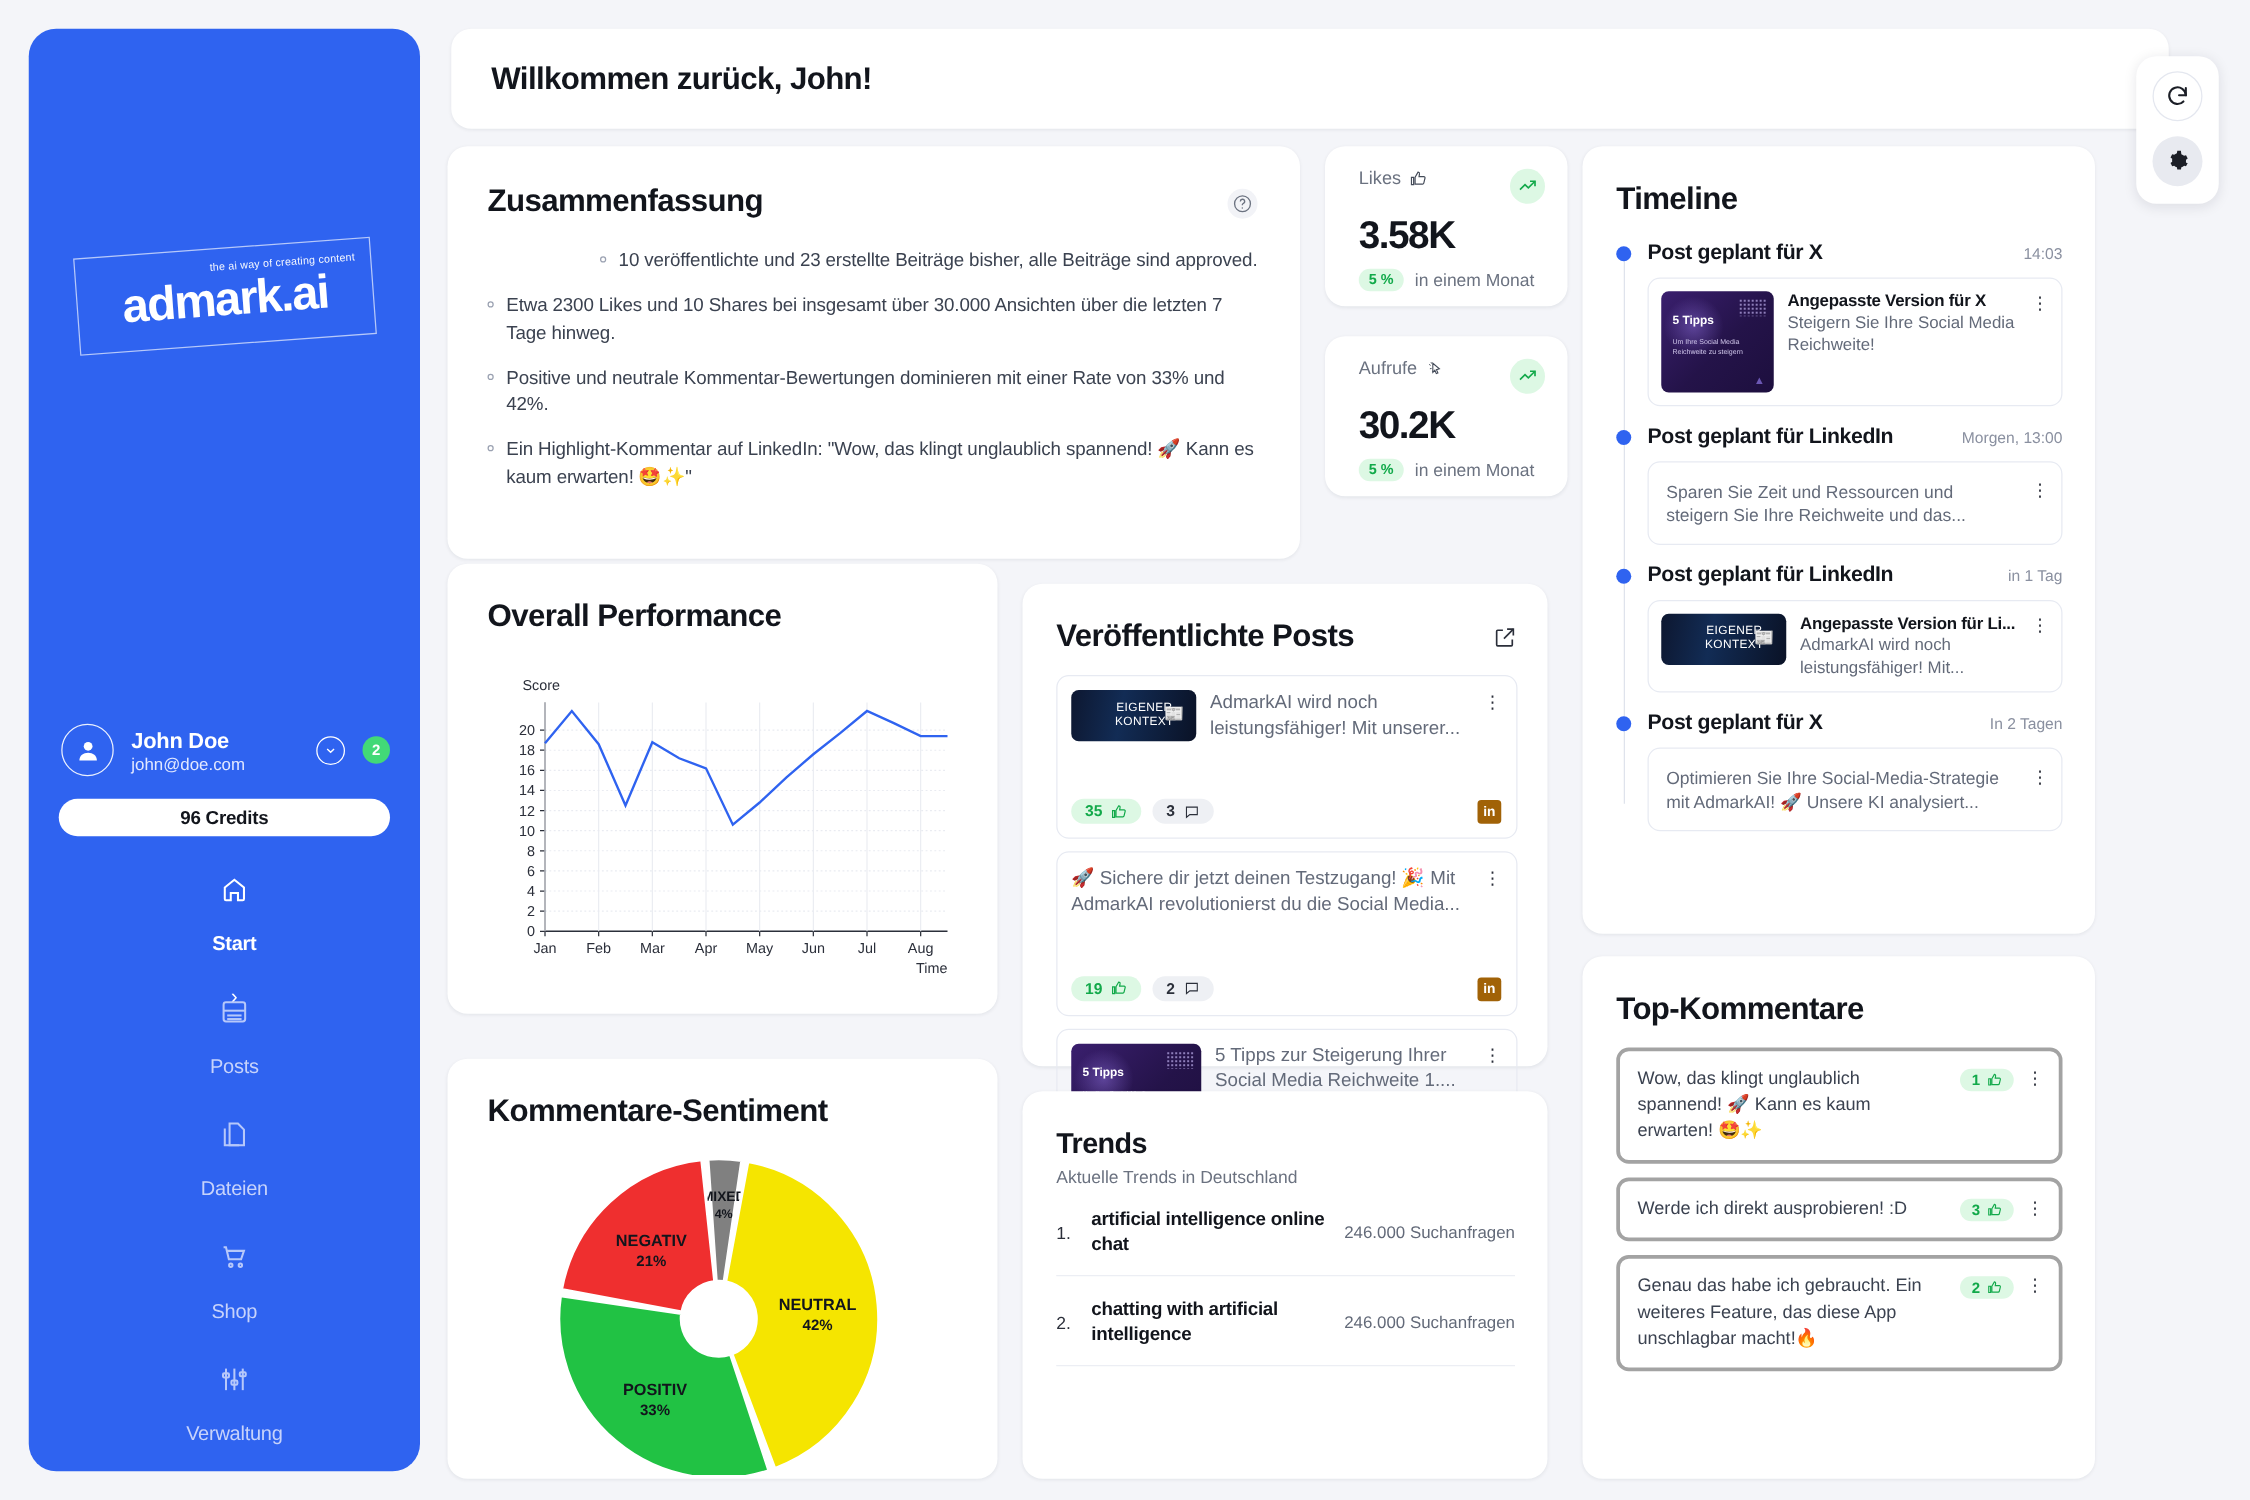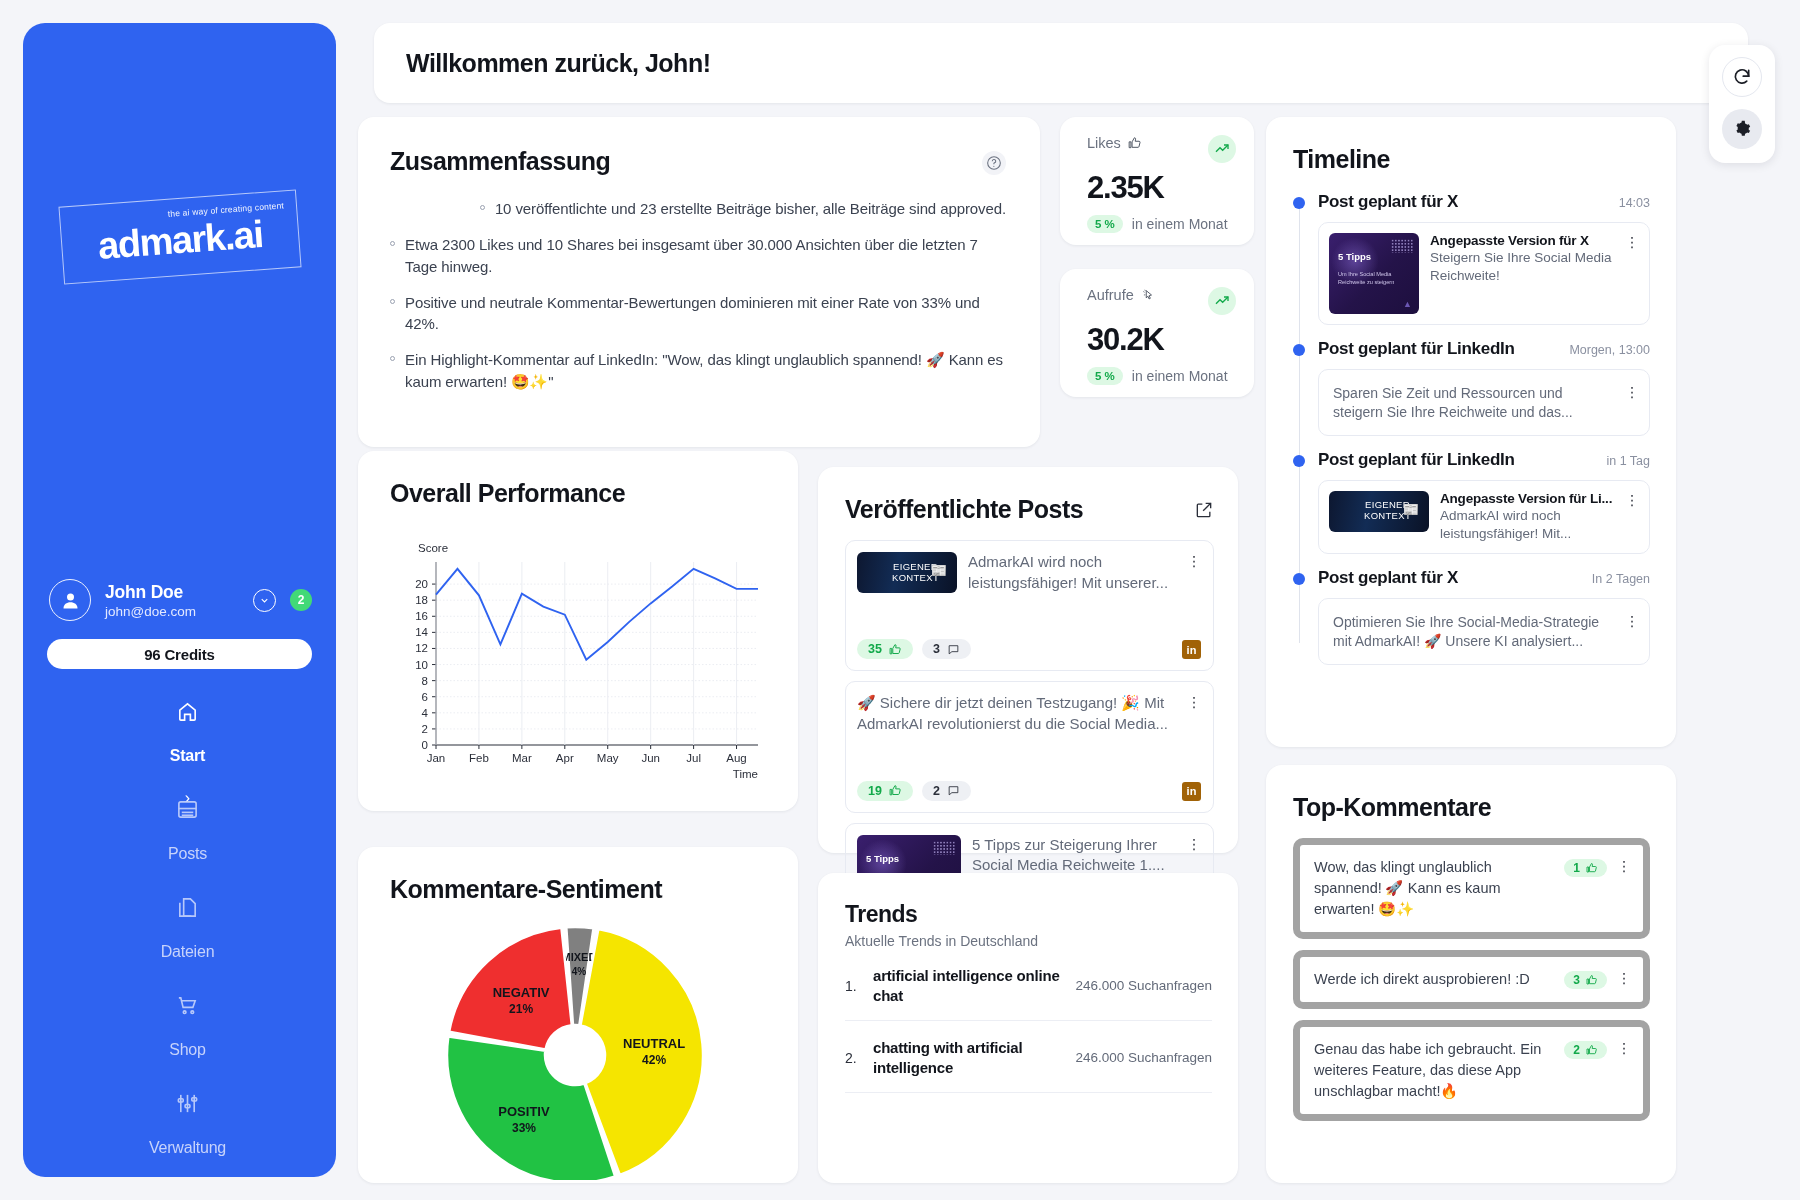--- a/index.html
+++ b/index.html
@@ -99,21 +99,21 @@
   .main {
     position: absolute; left: 358px; top: 23px;
     width: 1385px; height: 1160px;
   }
   .card {
     background: #fff;
     border-radius: 16px;
     box-shadow: 0 1px 3px rgba(20,24,40,.07);
   }
   .welcome {
-    position: absolute; left: 16px; top: 0;
+    position: absolute; left: 3px; top: 0;
     width: 1374px; height: 80px;
     display: flex; align-items: center;
     padding-left: 32px;
     text-align: center;
   }
   .welcome h1 {
     font-size: 25px; font-weight: 700; letter-spacing: -.5px; color: #12151c;
   }
 
   
@@ -307,21 +307,21 @@
 
   
   .topcom {
     position: absolute; left: 908px; top: 742px;
     width: 410px; height: 418px;
     padding: 28px 26px 0 27px; overflow: hidden;
   }
   .topcom h2 { font-size: 25px; font-weight: 700; letter-spacing: -.5px; color: #12151c; }
   .com-list { margin-top: 16px; display: flex; flex-direction: column; gap: 11px; }
   .com-card {
-    border: 7px solid #a3a3a3; border-radius: 10px;
+    border: 3px solid #a3a3a3; border-radius: 10px;
     padding: 12px 12px 12px 14px;
     display: flex; gap: 10px; align-items: flex-start;
   }
   .com-text { flex: 1 1 auto; font-size: 14.5px; color: #3b4250; line-height: 1.45; }
   .com-pill {
     flex: 0 0 auto; display: flex; align-items: center; gap: 6px;
     background: #ddf8e4; color: #12a94a;
     border-radius: 11px; padding: 2px 9px;
     font-size: 12px; font-weight: 700; margin-top: 2px;
   }
@@ -480,21 +480,21 @@
               <path d="M2 10h3v10H2zM7 10l4-7c1.4 0 2.2 1 2 2.4L12.4 9H19c1.1 0 1.9 1 1.6 2l-1.7 7c-.2.8-.9 1.4-1.7 1.4H7z" fill="none" stroke="#444b59" stroke-width="1.6"></path>
             </svg>
         </div>
         <div class="trend-circle">
           <svg viewBox="0 0 24 24">
               <polyline points="3 16 9 10 13 14 21 6"></polyline>
               <polyline points="15 6 21 6 21 12"></polyline>
             </svg>
         </div>
       </div>
-      <div class="stat-value">2.35K</div>
+      <div class="stat-value">3.58K</div>
       <div class="stat-foot">
         <span class="pct">5 %</span>
         <span class="stat-note">in einem Monat</span>
       </div>
     </section>
 
     <section class="card stat s2">
       <div class="stat-top">
         <div class="stat-label">
           <span>Aufrufe</span>

